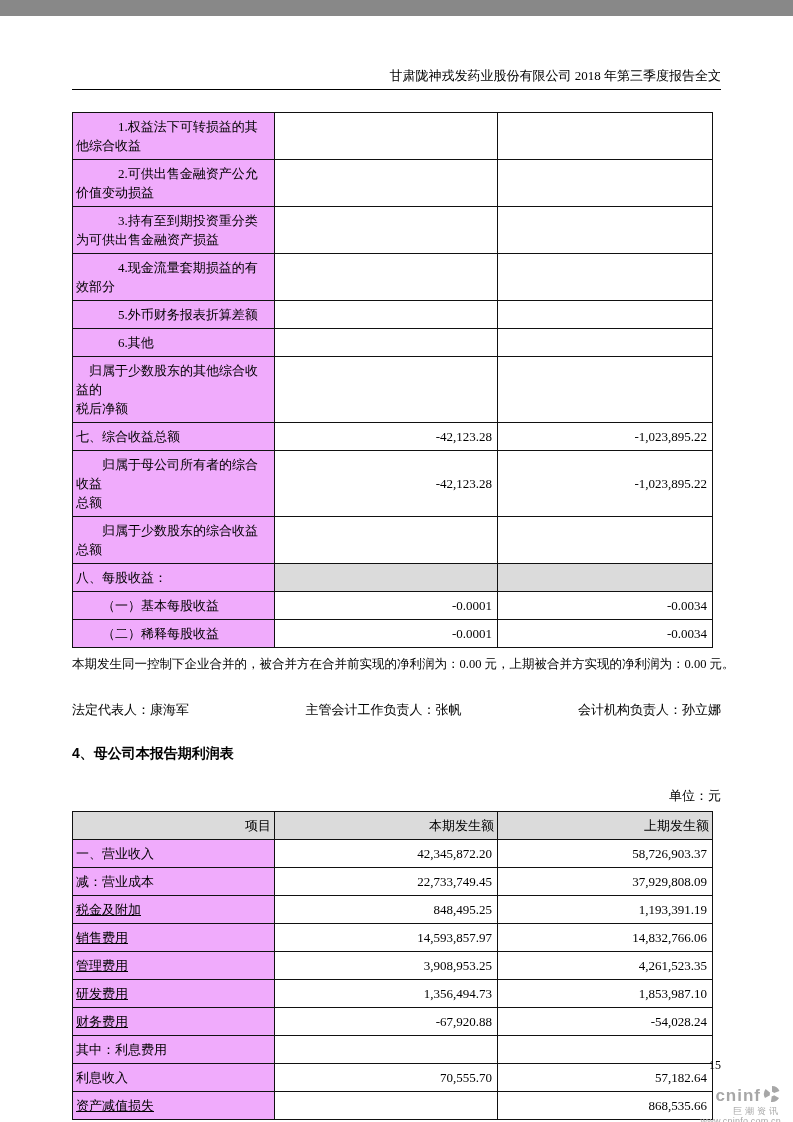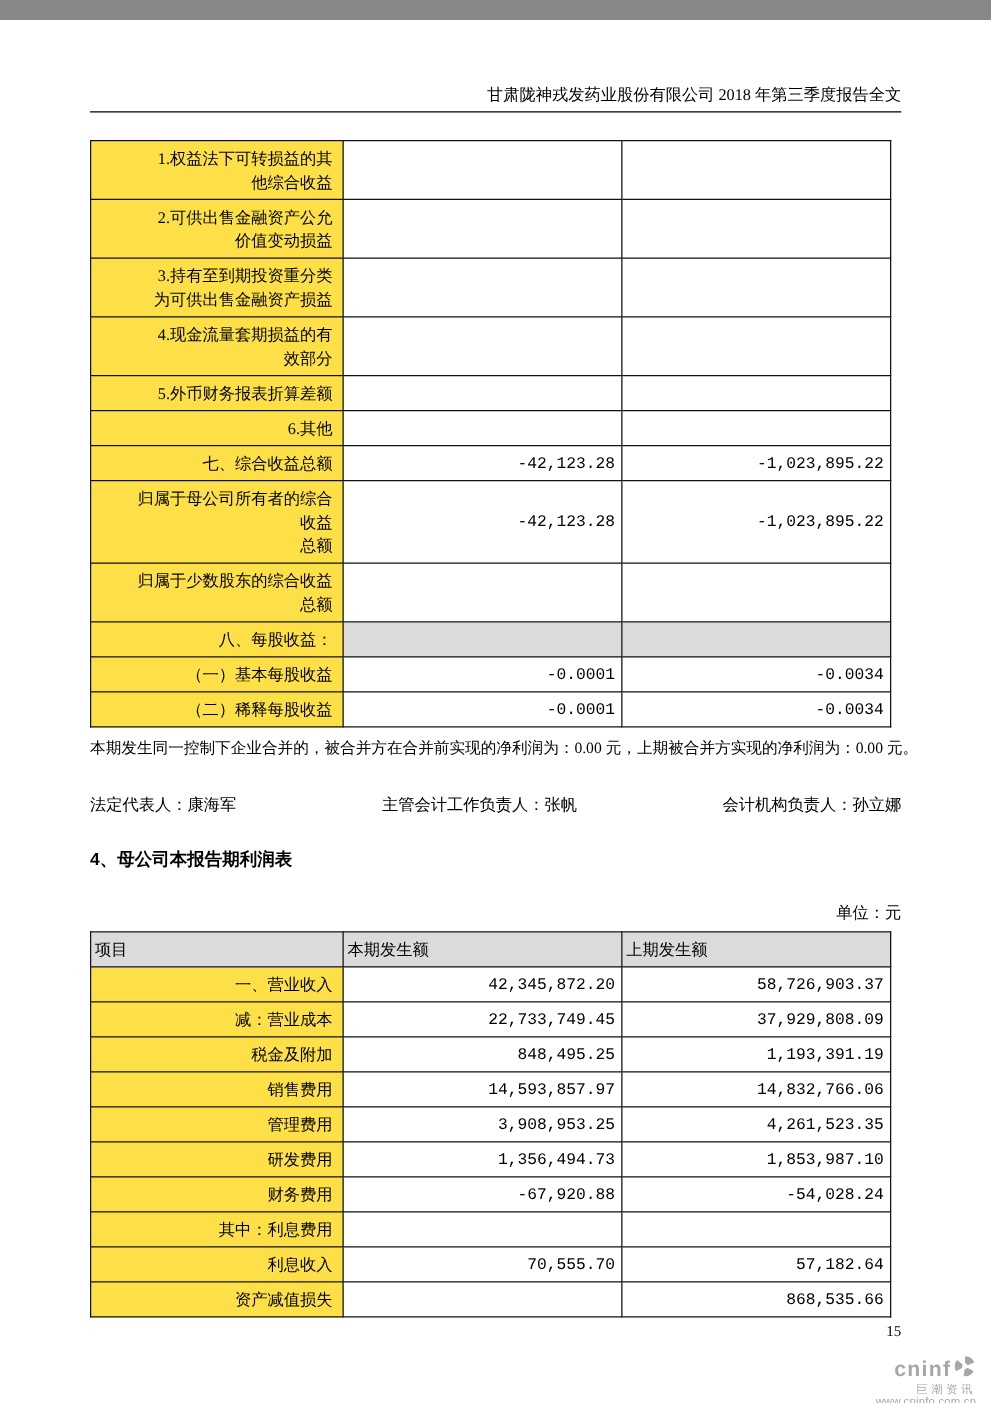--- a/index.html
+++ b/index.html
@@ -30,47 +30,47 @@
     font-size:13px;
   }
   table.rpt td, table.rpt th {
     border:1px solid #111;
     vertical-align:middle;
     line-height:19px;
     font-weight:normal;
   }
   .t1 { margin-top:22px; }
   td.lbl {
-    background:#fde047;
+    background:#f0abfc;
     padding:4px 8px 4px 3px;
     white-space:pre-line;
-    text-align:right;
+    text-align:left;
   }
   td.val {
     background:#ffffff;
     padding:0 5px;
     text-align:right;
-    font-family:Liberation Mono, monospace;
+    font-family:Liberation Serif, serif;
   }
   td.val.gray { background:#dbdbdb; }
   
   .i0 { text-indent:0; }
   .i1 { text-indent:13px; }
   .i2 { text-indent:26px; }
   .inum { text-indent:42px; }
   
   .pa { padding-left:3px; }
   .pb { padding-left:26px; }
-  .pc { padding-left:50px; }
+  .pc { padding-left:50px;text-decoration:underline; }
   .pd { padding-left:64px; }
   .pe { padding-left:92px; }
 
   .t2 thead th {
     background:#dbdbdb;
-    text-align:left;
+    text-align:right;
     padding:4px 3px;
   }
 
   .note {
     margin-top:8px;
     font-size:12.5px;
     line-height:17px;
     white-space:nowrap;
     text-align:center;
   }
@@ -163,20 +163,26 @@
             <td class="val"></td>
             <td class="val"></td>
           </tr>
           <tr>
             <td class="lbl inum">5.外币财务报表折算差额</td>
             <td class="val"></td>
             <td class="val"></td>
           </tr>
           <tr>
             <td class="lbl inum">6.其他</td>
+            <td class="val"></td>
+            <td class="val"></td>
+          </tr>
+          <tr>
+            <td class="lbl i1">归属于少数股东的其他综合收益的
+税后净额</td>
             <td class="val"></td>
             <td class="val"></td>
           </tr>
           <tr>
             <td class="lbl i0">七、综合收益总额</td>
             <td class="val">-42,123.28</td>
             <td class="val">-1,023,895.22</td>
           </tr>
           <tr>
             <td class="lbl i2">归属于母公司所有者的综合收益

